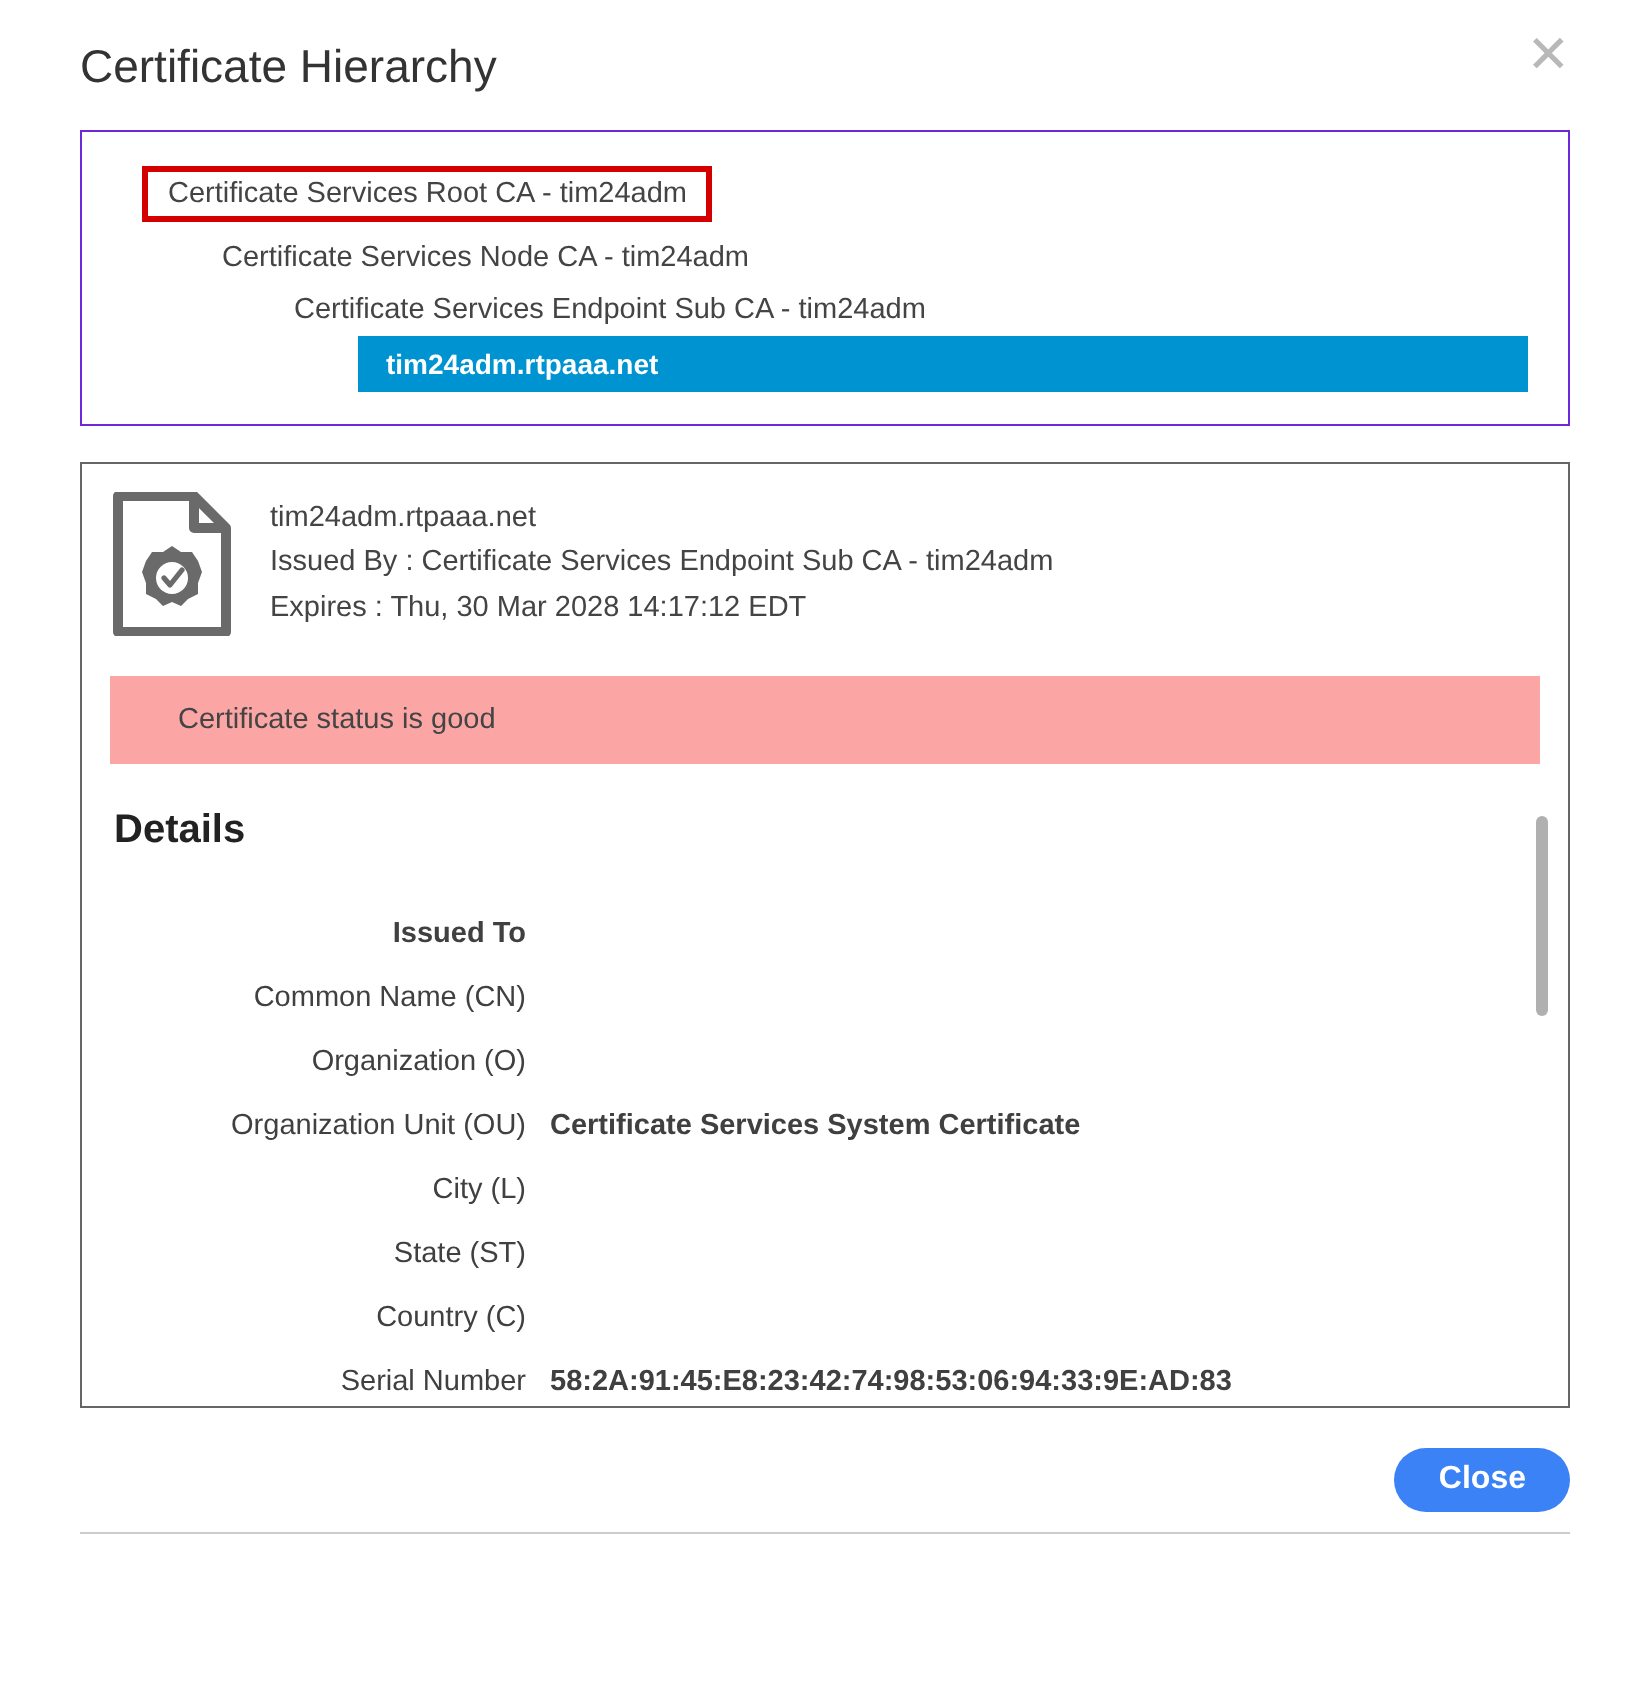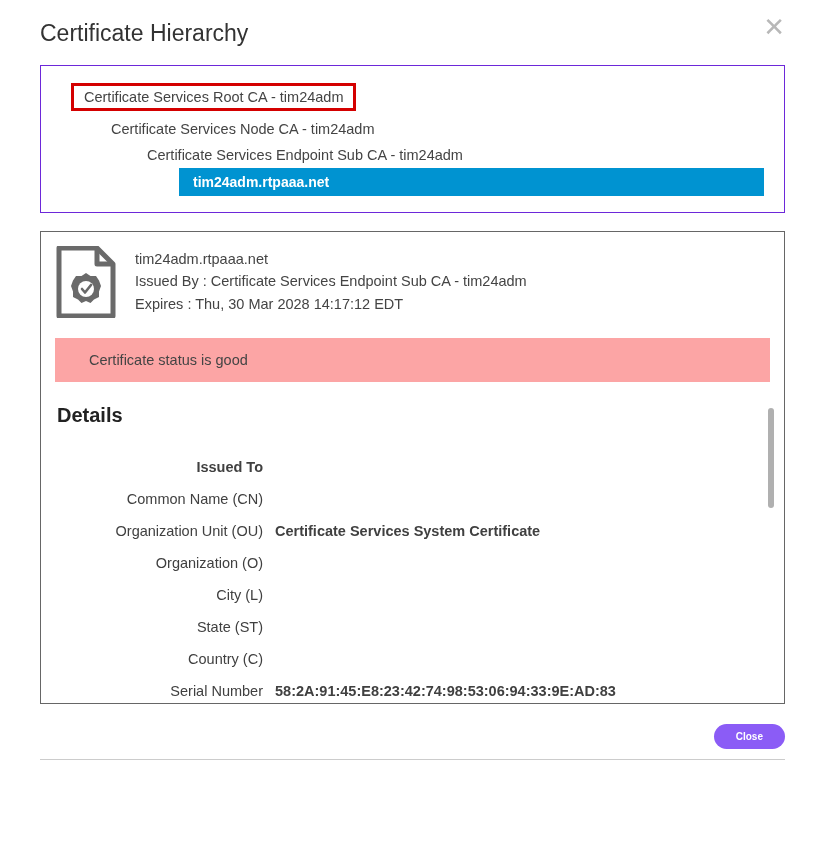--- a/index.html
+++ b/index.html
@@ -163,26 +163,26 @@
     }
     
     .footer {
       display: flex;
       justify-content: flex-end;
       border-bottom: 1px solid #ccc;
       padding-bottom: 10px;
     }
     
     .close-button {
-      background: #8b5cf6;
+      background: #3b82f6;
       color: #fff;
       border: none;
       border-radius: 16px;
       padding: 7px 22px;
-      font-size: 10px;
+      font-size: 16px;
       font-weight: bold;
       cursor: pointer;
     }
   </style>
 </head>
 <body>
 
 <div class="dialog-header">
   <div class="dialog-title">Certificate Hierarchy</div>
   <div class="close-x">✕</div>
@@ -237,26 +237,26 @@
       <div class="details-row">
         <div class="details-label details-section-title">Issued To</div>
         <div class="details-value"></div>
       </div>
 
       <div class="details-row">
         <div class="details-label">Common Name (CN)</div>
         <div class="details-value"></div>
       </div>
       <div class="details-row">
+        <div class="details-label">Organization (O)</div>
+        <div class="details-value"></div>
+      </div>
+      <div class="details-row">
         <div class="details-label">Organization Unit (OU)</div>
         <div class="details-value details-bold">Certificate Services System Certificate</div>
-      </div>
-      <div class="details-row">
-        <div class="details-label">Organization (O)</div>
-        <div class="details-value"></div>
       </div>
       <div class="details-row">
         <div class="details-label">City (L)</div>
         <div class="details-value"></div>
       </div>
       <div class="details-row">
         <div class="details-label">State (ST)</div>
         <div class="details-value"></div>
       </div>
       <div class="details-row">

